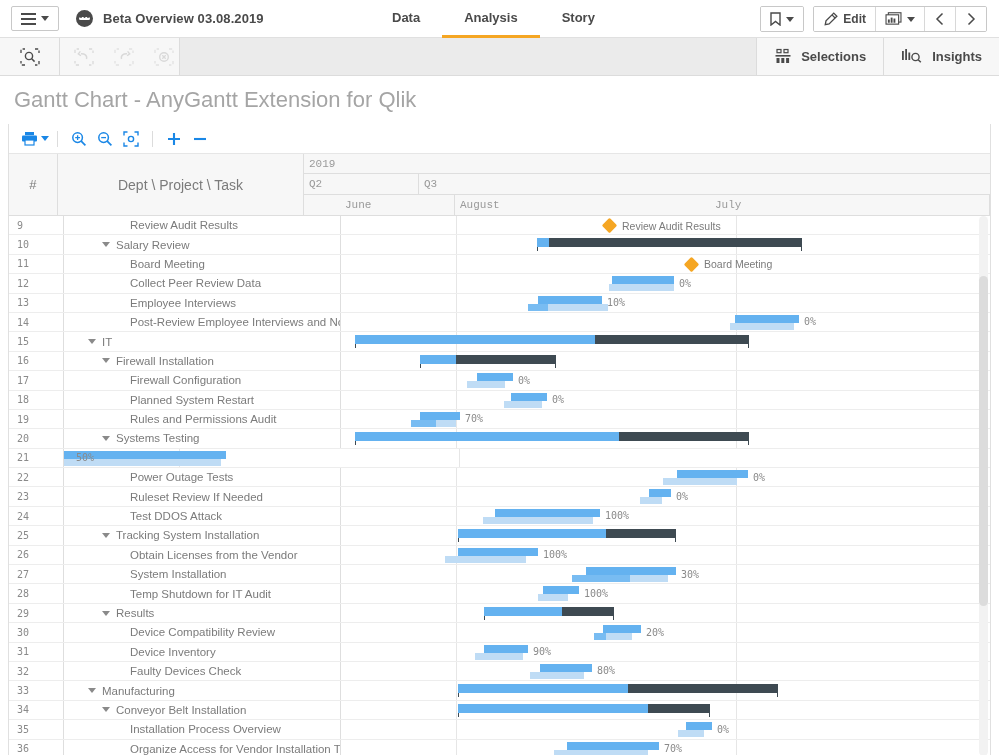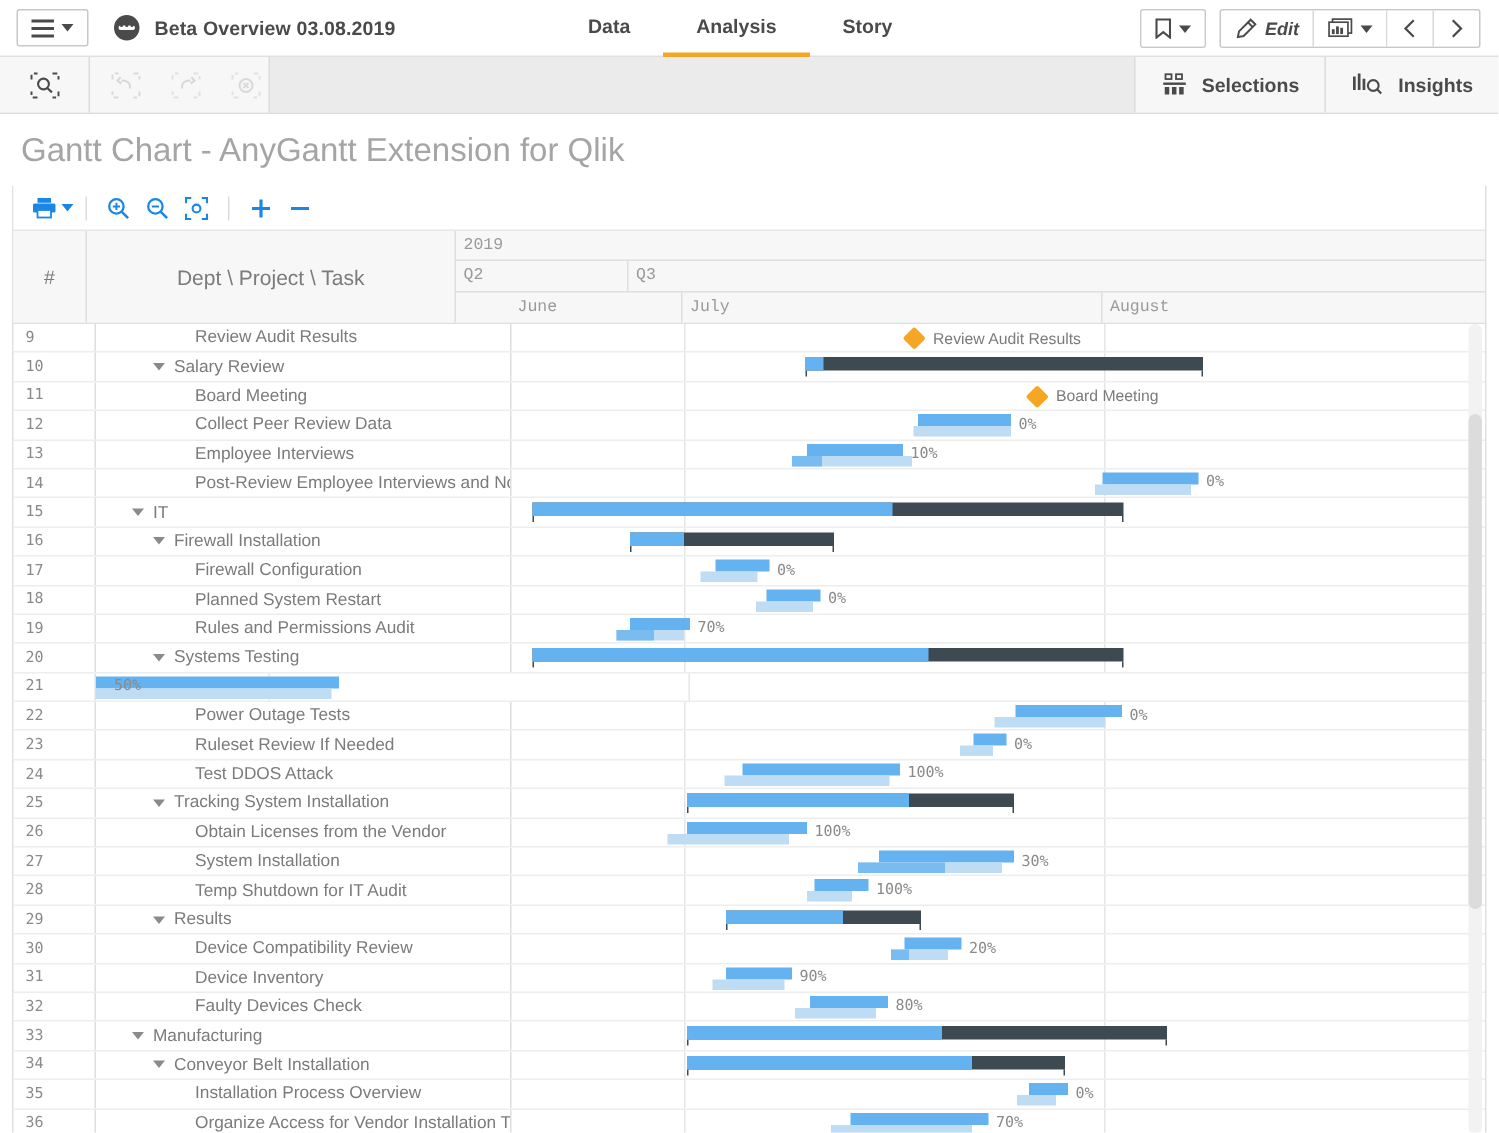--- a/index.html
+++ b/index.html
@@ -88,21 +88,20 @@
     border-bottom: 3px solid transparent;
   }
   .nav-tab.active { border-bottom-color: #f5a623; }
 
   #topbar-right {
     position: absolute;
     right: 12px; top: 6px;
     display: flex;
     align-items: center;
     gap: 9px;
-    font-style: italic;
   }
   .tb-group {
     display: flex;
     align-items: stretch;
     border: 1px solid #c8c8c8;
     border-radius: 2px;
     background: #fff;
     height: 26px;
     overflow: hidden;
   }
@@ -527,22 +526,22 @@
     <div id="time-header">
       <div class="th-row">
         <div class="th-cell" style="width:650px;border-right:none">2019</div>
       </div>
       <div class="th-row">
         <div class="th-cell" style="width:115px">Q2</div>
         <div class="th-cell" style="width:535px;border-right:none">Q3</div>
       </div>
       <div class="th-row">
         <div class="th-cell" style="width:115px">June</div>
+        <div class="th-cell" style="width:255px;border-right:none">August</div>
         <div class="th-cell" style="width:280px">July</div>
-        <div class="th-cell" style="width:255px;border-right:none">August</div>
       </div>
     </div>
   </div>
 
   <div id="grid-body">
     <div id="rows-container">
         <div class="row">
           <div class="cell-num">9</div>
           <div class="cell-name">
             <span class="tri hidden" style="margin-left: 52px;"></span>

